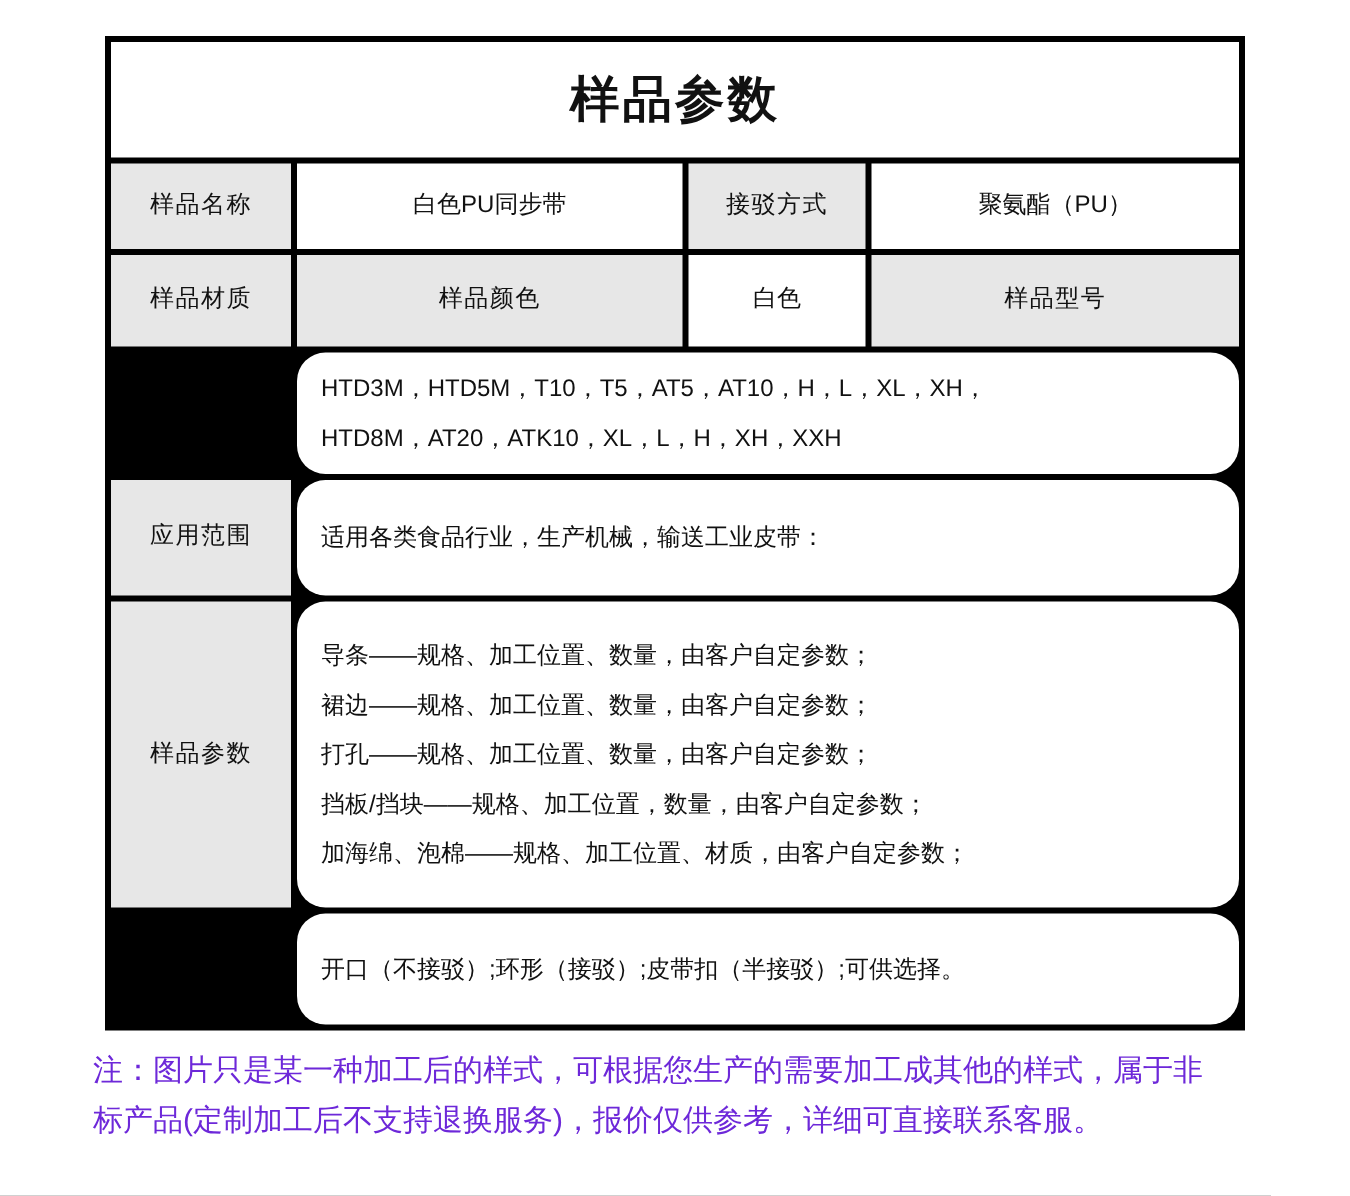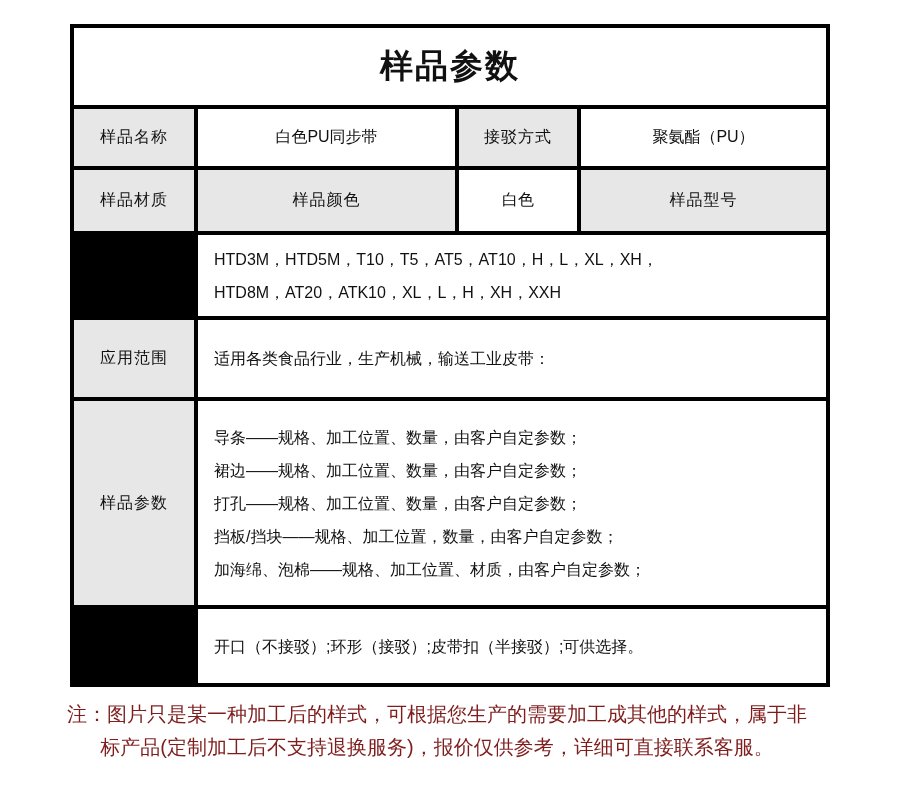--- a/index.html
+++ b/index.html
@@ -54,34 +54,35 @@
   }
   .cell.wide {
     grid-column: 2 / -1;
   }
   .cell.left {
     flex-direction: column;
     align-items: flex-start;
     justify-content: center;
     padding: 0 16px;
     text-align: left;
+    border-radius: 19px;
   }
   .cell.left .line {
     line-height: 33px;
     white-space: nowrap;
   }
   .note {
     position: absolute;
     left: 62px;
     top: 698px;
     width: 750px;
     font-size: 20px;
     line-height: 33px;
-    text-align: center;
-    color: #7f1d1d;
+    text-align: left;
+    color: #6d28d9;
   }
 </style>
 </head>
 <body>
 
 <div class="page">
 
   <div class="spec-table">
 
     <div class="cell title">样品参数</div>

